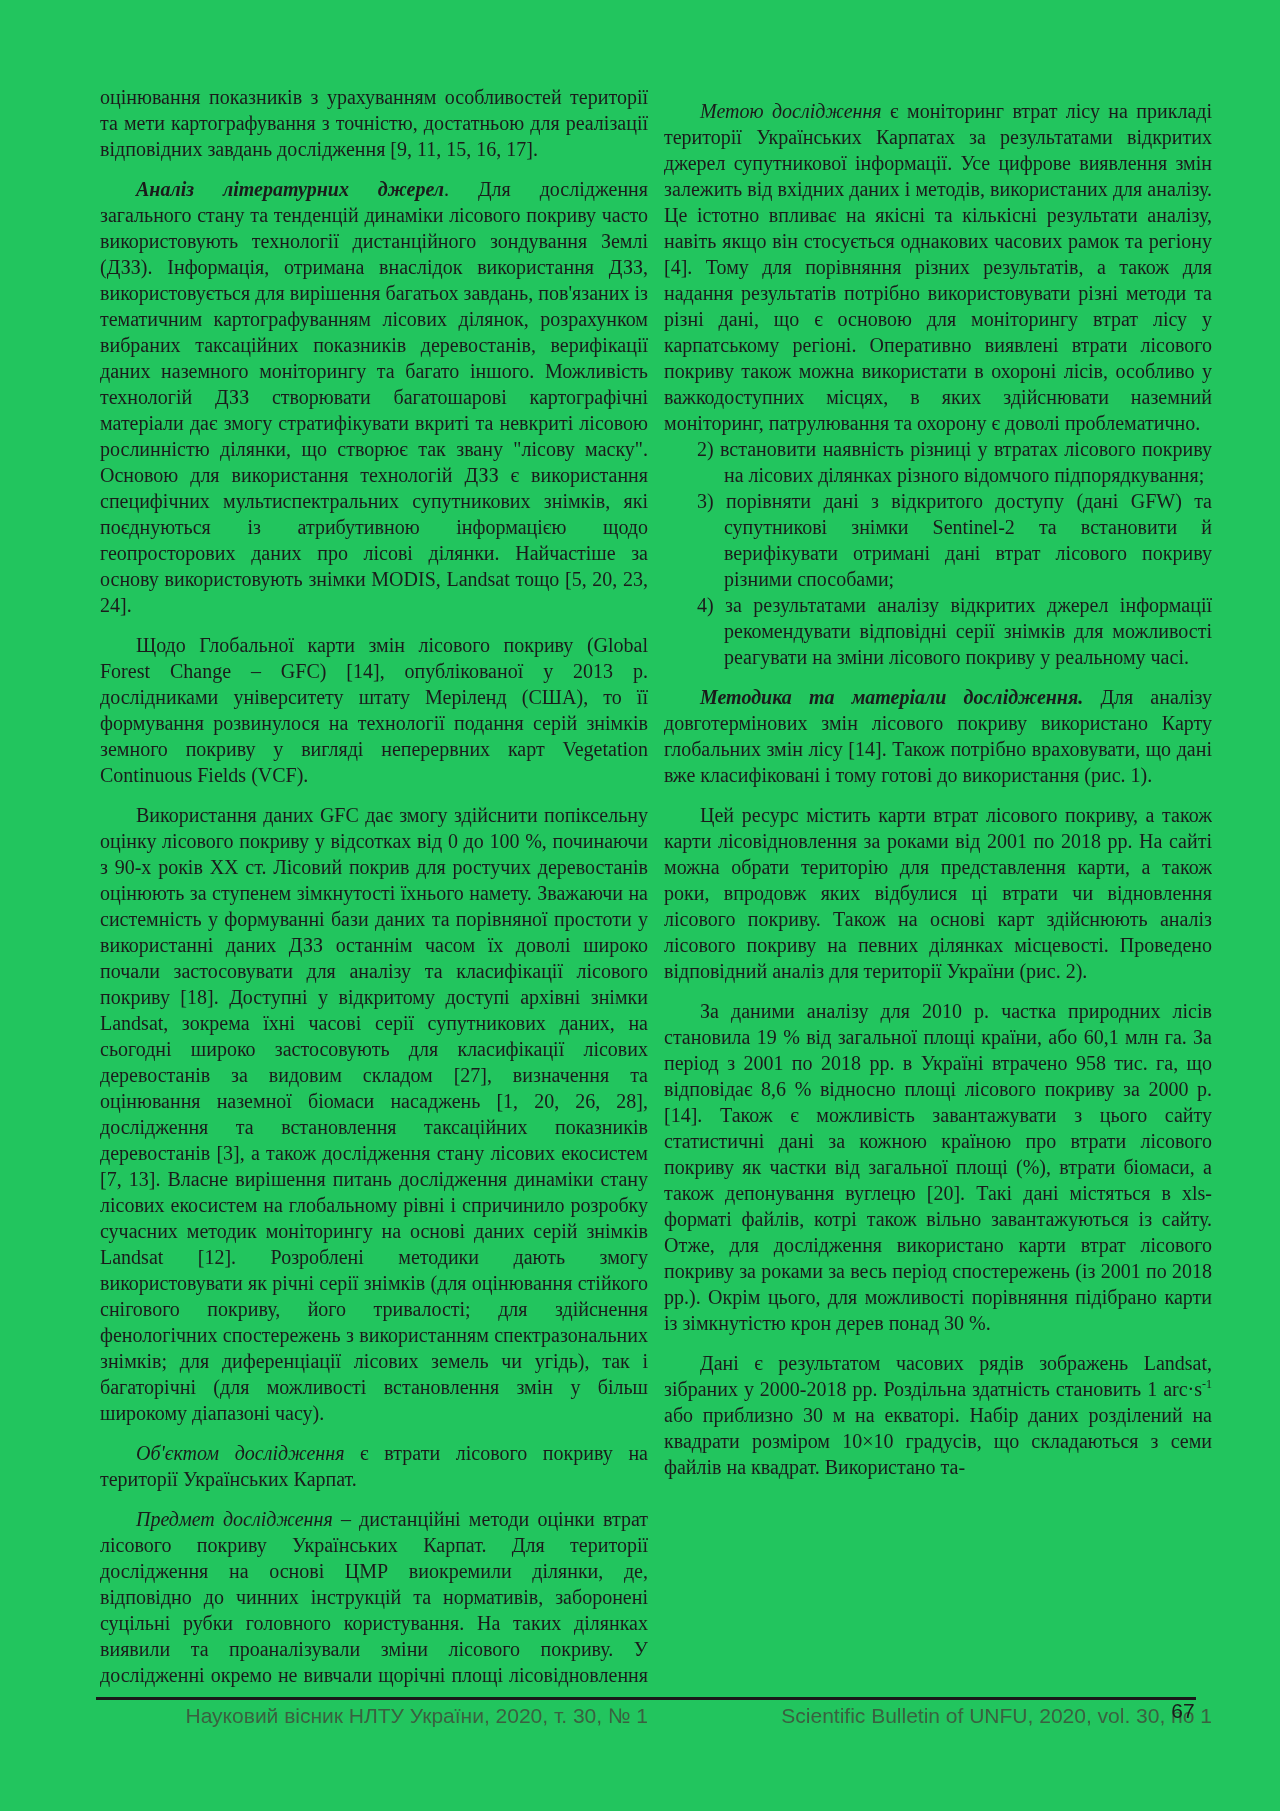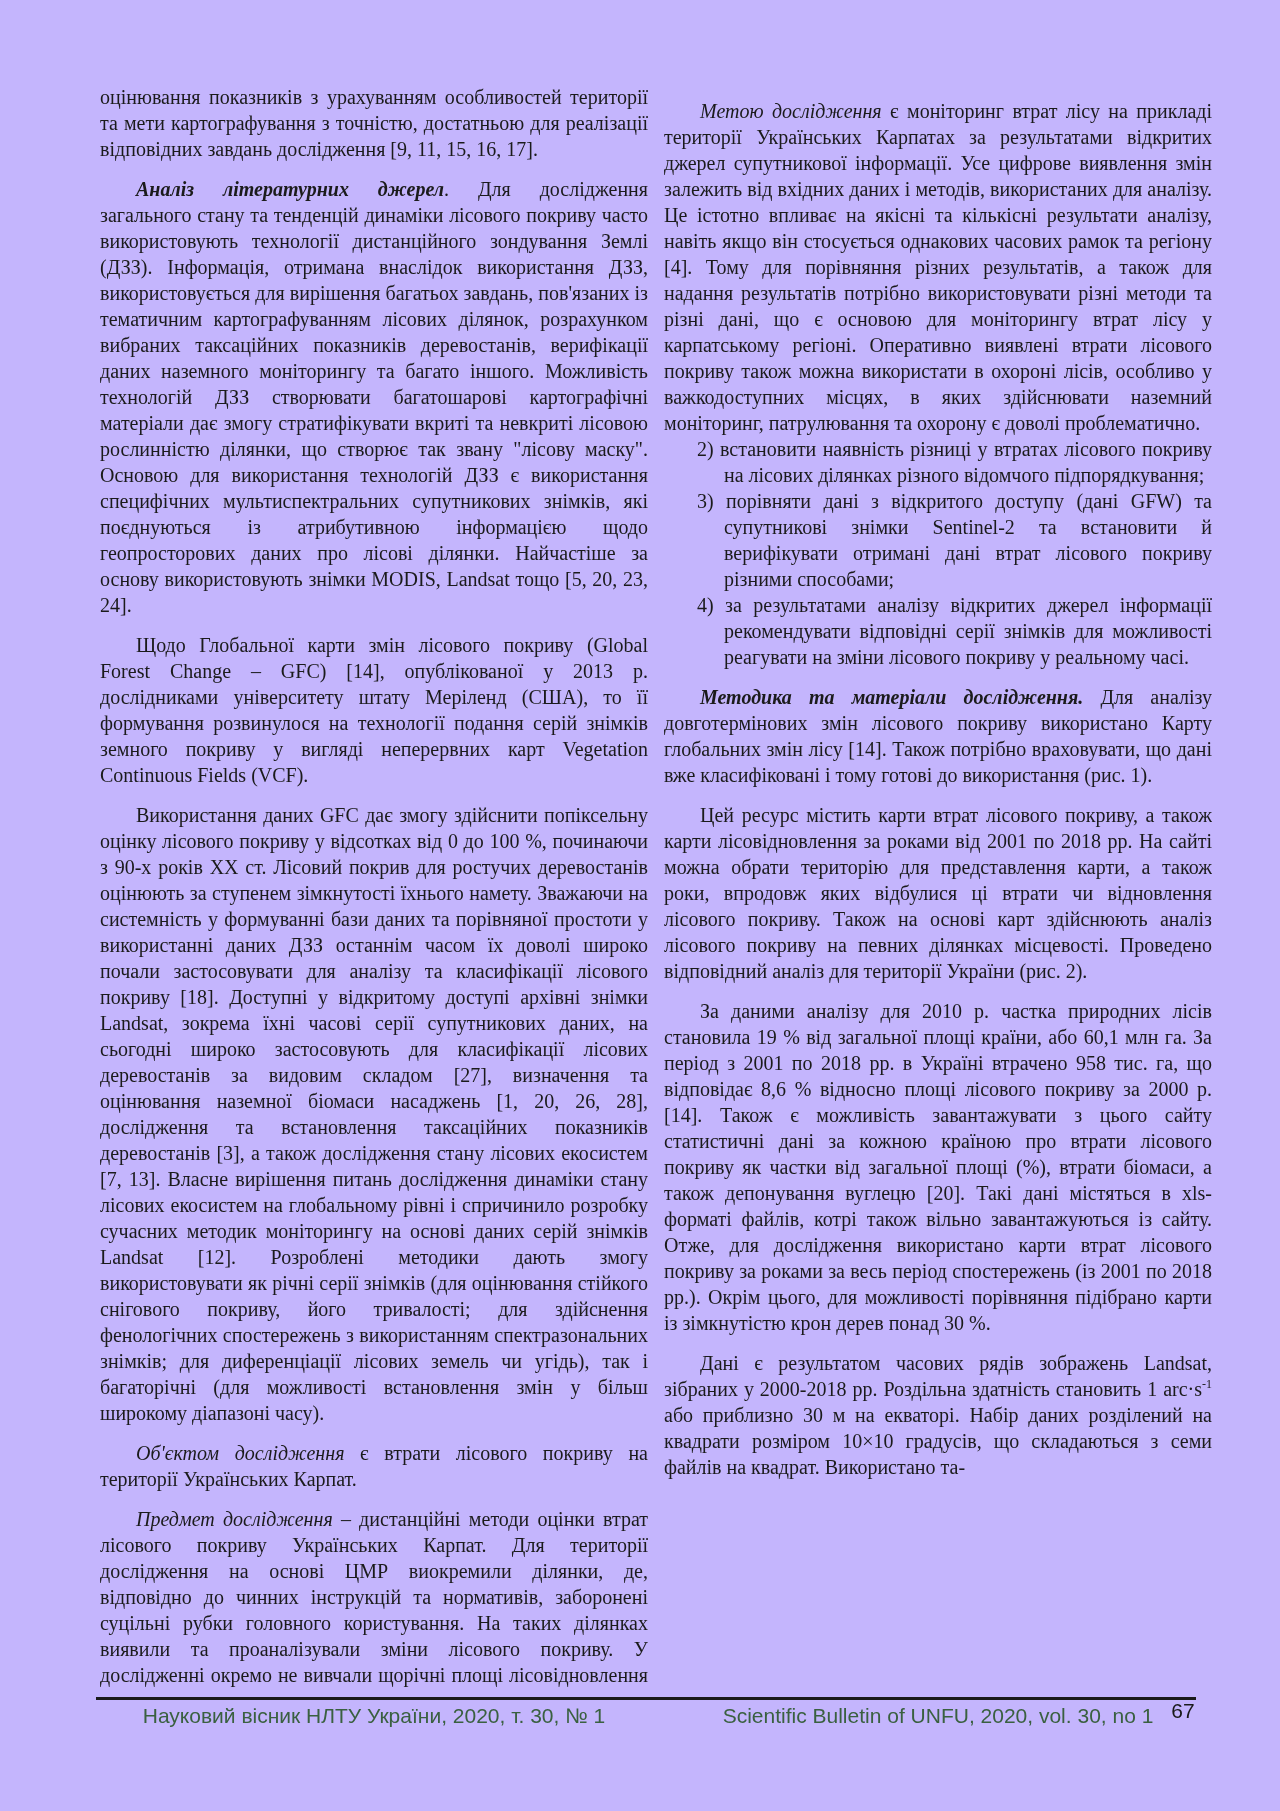--- a/index.html
+++ b/index.html
@@ -4,21 +4,21 @@
 <style>
   html, body {
     margin: 0;
     padding: 0;
     background: #ffffff;
   }
   .page {
     position: relative;
     width: 1280px;
     height: 1811px;
-    background: #c4b5fd;
+    background: #22c55e;
     overflow: hidden;
     font-family: "Liberation Serif", "DejaVu Serif", serif;
     color: #1b1b1b;
   }
   .content {
     position: absolute;
     left: 100px;
     top: 84px;
     width: 1112px;
     display: flex;
@@ -59,21 +59,21 @@
     left: 100px;
     top: 1704px;
     width: 1112px;
     display: flex;
     gap: 16px;
     font-family: "Liberation Sans", "DejaVu Sans", sans-serif;
     font-size: 21px;
   }
   .footer-cell {
     width: 548px;
-    text-align: center;
+    text-align: right;
   }
   .page-number {
     position: absolute;
     left: 1158px;
     top: 1699px;
     width: 50px;
     text-align: center;
     font-family: "Liberation Sans", "DejaVu Sans", sans-serif;
     font-size: 21px;
     color: #1a1a1a;

